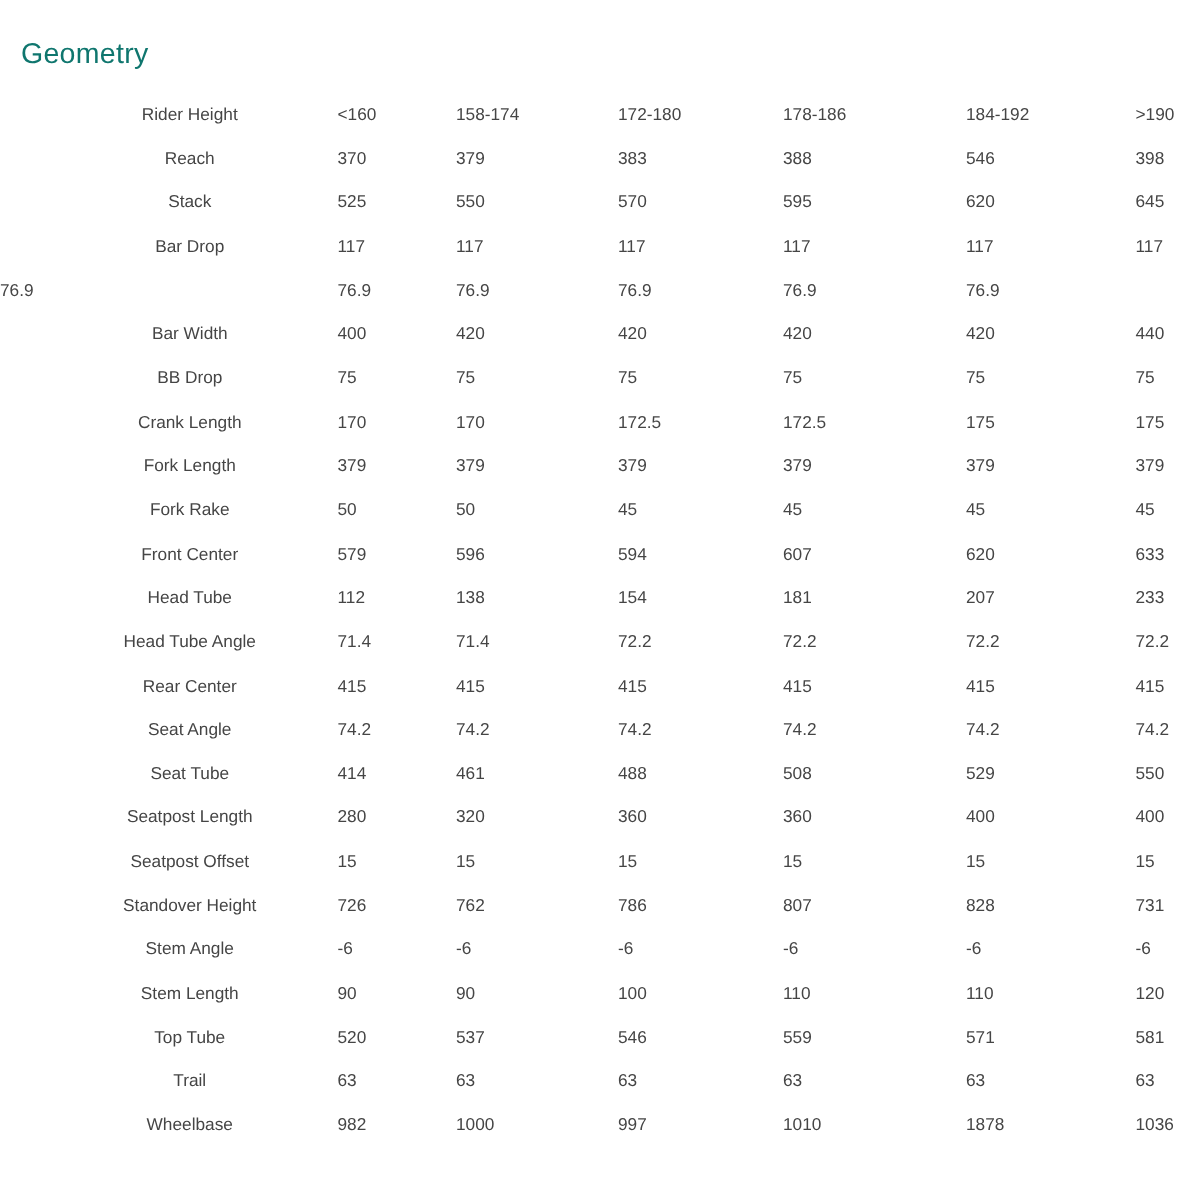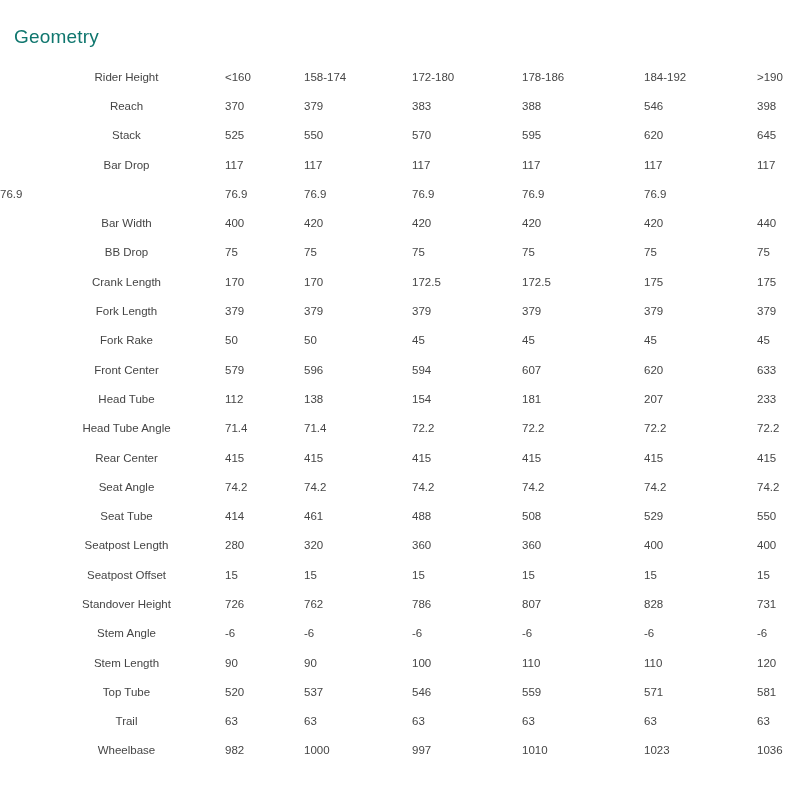--- a/index.html
+++ b/index.html
@@ -257,17 +257,17 @@
         <div class="cell">63</div>
         <div class="cell">63</div>
         <div class="cell">63</div>
       </div>
       <div class="row">
         <div class="cell label">Wheelbase</div>
         <div class="cell">982</div>
         <div class="cell">1000</div>
         <div class="cell">997</div>
         <div class="cell">1010</div>
-        <div class="cell">1023</div>
+        <div class="cell">1878</div>
         <div class="cell">1036</div>
       </div>
     </div>
 </div>
 
 </body></html>

